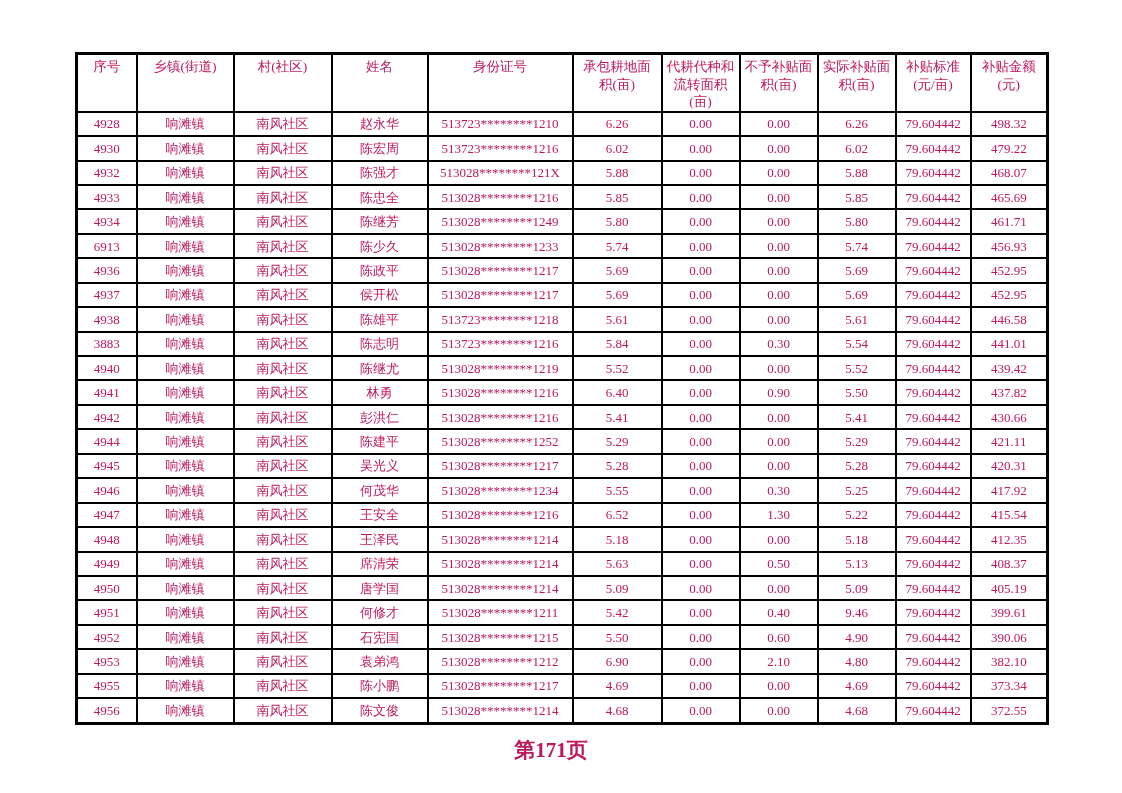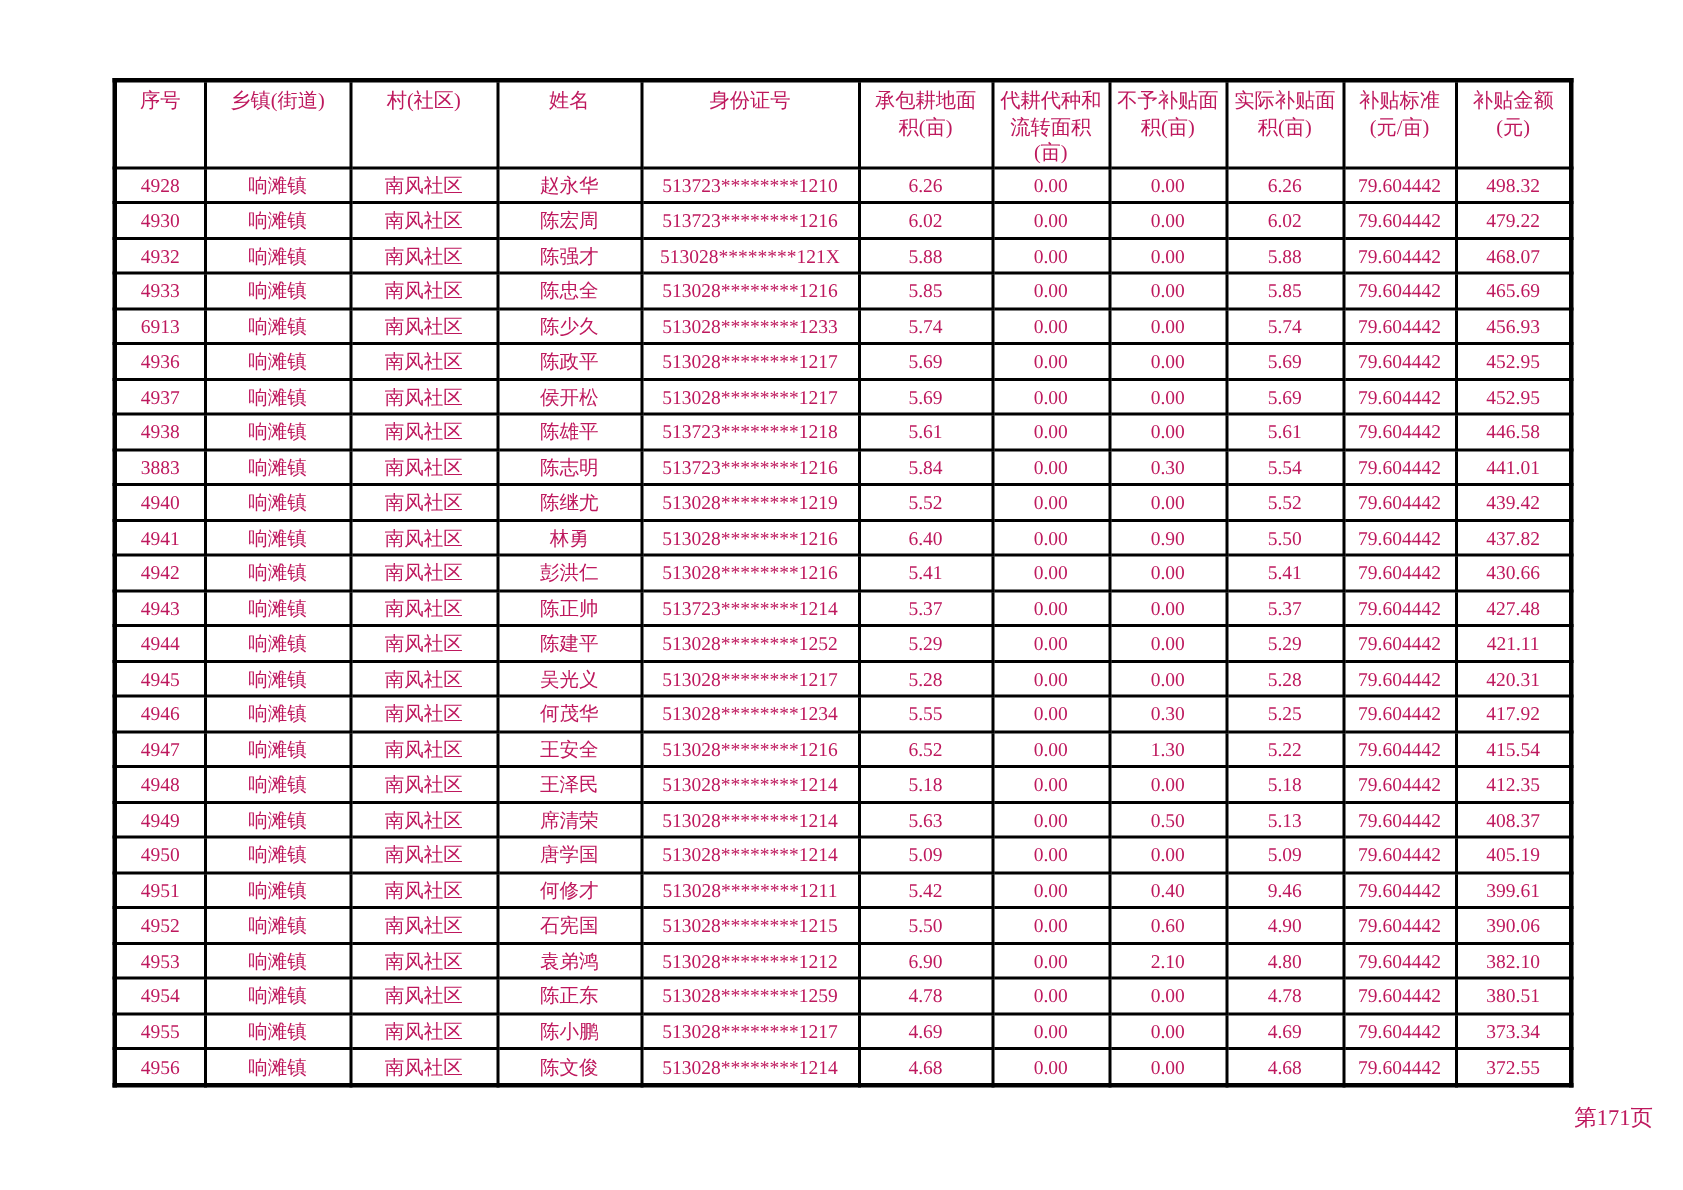--- a/index.html
+++ b/index.html
@@ -47,22 +47,23 @@
     font-size: 13px;
     line-height: 1;
     white-space: nowrap;
     height: 21px;
   }
   .footer {
     position: absolute;
     left: 0;
     top: 736px;
     width: 100%;
-    text-align: right;
-    font-size: 15px;
+    text-align: center;
+    font-size: 21px;
+    font-weight: bold;
   }
   col.c0  { width: 60px; }
   col.c1  { width: 97px; }
   col.c2  { width: 98px; }
   col.c3  { width: 96px; }
   col.c4  { width: 145px; }
   col.c5  { width: 89px; }
   col.c6  { width: 78px; }
   col.c7  { width: 78px; }
   col.c8  { width: 78px; }
@@ -156,20 +157,33 @@
           <td>陈忠全</td>
           <td>513028********1216</td>
           <td>5.85</td>
           <td>0.00</td>
           <td>0.00</td>
           <td>5.85</td>
           <td>79.604442</td>
           <td>465.69</td>
         </tr>
         <tr>
+          <td>4934</td>
+          <td>响滩镇</td>
+          <td>南风社区</td>
+          <td>陈继芳</td>
+          <td>513028********1249</td>
+          <td>5.80</td>
+          <td>0.00</td>
+          <td>0.00</td>
+          <td>5.80</td>
+          <td>79.604442</td>
+          <td>461.71</td>
+        </tr>
+        <tr>
           <td>6913</td>
           <td>响滩镇</td>
           <td>南风社区</td>
           <td>陈少久</td>
           <td>513028********1233</td>
           <td>5.74</td>
           <td>0.00</td>
           <td>0.00</td>
           <td>5.74</td>
           <td>79.604442</td>
@@ -260,33 +274,20 @@
           <td>彭洪仁</td>
           <td>513028********1216</td>
           <td>5.41</td>
           <td>0.00</td>
           <td>0.00</td>
           <td>5.41</td>
           <td>79.604442</td>
           <td>430.66</td>
         </tr>
         <tr>
-          <td>4943</td>
-          <td>响滩镇</td>
-          <td>南风社区</td>
-          <td>陈正帅</td>
-          <td>513723********1214</td>
-          <td>5.37</td>
-          <td>0.00</td>
-          <td>0.00</td>
-          <td>5.37</td>
-          <td>79.604442</td>
-          <td>427.48</td>
-        </tr>
-        <tr>
           <td>4944</td>
           <td>响滩镇</td>
           <td>南风社区</td>
           <td>陈建平</td>
           <td>513028********1252</td>
           <td>5.29</td>
           <td>0.00</td>
           <td>0.00</td>
           <td>5.29</td>
           <td>79.604442</td>
@@ -401,33 +402,20 @@
           <td>响滩镇</td>
           <td>南风社区</td>
           <td>袁弟鸿</td>
           <td>513028********1212</td>
           <td>6.90</td>
           <td>0.00</td>
           <td>2.10</td>
           <td>4.80</td>
           <td>79.604442</td>
           <td>382.10</td>
-        </tr>
-        <tr>
-          <td>4954</td>
-          <td>响滩镇</td>
-          <td>南风社区</td>
-          <td>陈正东</td>
-          <td>513028********1259</td>
-          <td>4.78</td>
-          <td>0.00</td>
-          <td>0.00</td>
-          <td>4.78</td>
-          <td>79.604442</td>
-          <td>380.51</td>
         </tr>
         <tr>
           <td>4955</td>
           <td>响滩镇</td>
           <td>南风社区</td>
           <td>陈小鹏</td>
           <td>513028********1217</td>
           <td>4.69</td>
           <td>0.00</td>
           <td>0.00</td>

